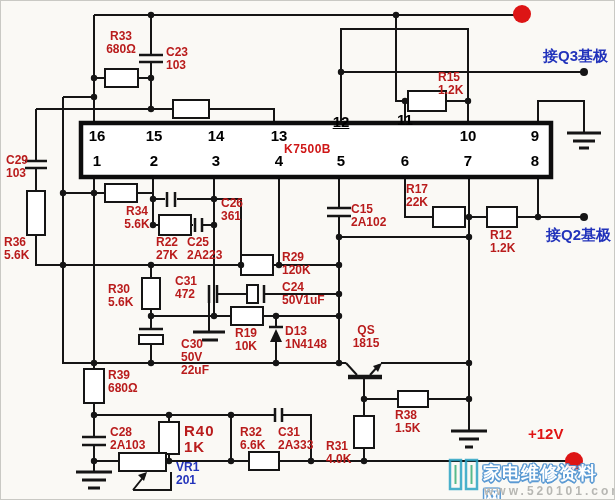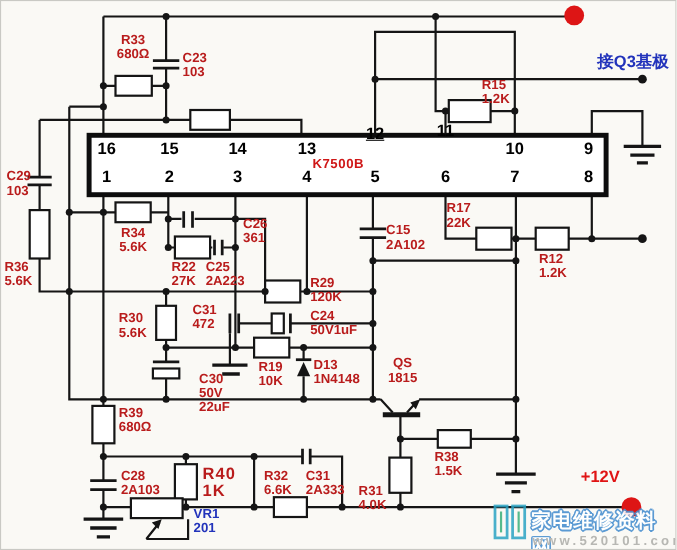--- a/index.html
+++ b/index.html
@@ -177,20 +177,21 @@
       <circle cx="583" cy="216" r="4"></circle>
     </g>
 
     <circle cx="521" cy="13" r="9" fill="#dd1515"></circle>
     <circle cx="573" cy="460" r="9" fill="#dd1515"></circle>
   </svg>
 
   <div class="ic-name" style="left:283px;top:141px;">K7500B</div>
 
   <div class="ann blue" style="left:542px;top:46px;">接Q3基极</div>
+  <div class="ann blue" style="left:545px;top:225px;">接Q2基极</div>
   <div class="ann red" style="left:527px;top:424px;">+12V</div>
 
   <svg class="wm-icon" style="left:446px;top:456px;" width="34" height="38">
     <rect x="3" y="3" width="11" height="29" fill="none" stroke="#2ba4c4" stroke-width="2.5"></rect>
     <rect x="19" y="3" width="11" height="29" fill="none" stroke="#2ba4c4" stroke-width="2.5"></rect>
     <line x1="8.5" y1="8" x2="8.5" y2="27" stroke="#3ab07a" stroke-width="2"></line>
     <line x1="24.5" y1="8" x2="24.5" y2="27" stroke="#3ab07a" stroke-width="2"></line>
   </svg>
   <div class="wm-site" style="left:482px;top:460px;">家电维修资料网</div>
   <div class="wm-url" style="left:483px;top:483px;">www.520101.com</div>
@@ -208,21 +209,21 @@
       <div>1.2K</div>
     </div>
     <div class="comp-label" style="left: 5px; top: 153px;">
       <div>C29</div>
       <div>103</div>
     </div>
     <div class="comp-label" style="left: 3px; top: 235px;">
       <div>R36</div>
       <div>5.6K</div>
     </div>
-    <div class="comp-label center" style="left: 101px; top: 204px; width: 38px; text-align: center;">
+    <div class="comp-label center" style="left: 117px; top: 204px; width: 38px; text-align: center;">
       <div>R34</div>
       <div>5.6K</div>
     </div>
     <div class="comp-label" style="left: 180px; top: 196px; margin-left: 40px;">
       <div>C26</div>
       <div>361</div>
     </div>
     <div class="comp-label" style="left: 155px; top: 235px;">
       <div>R22</div>
       <div>27K</div>

